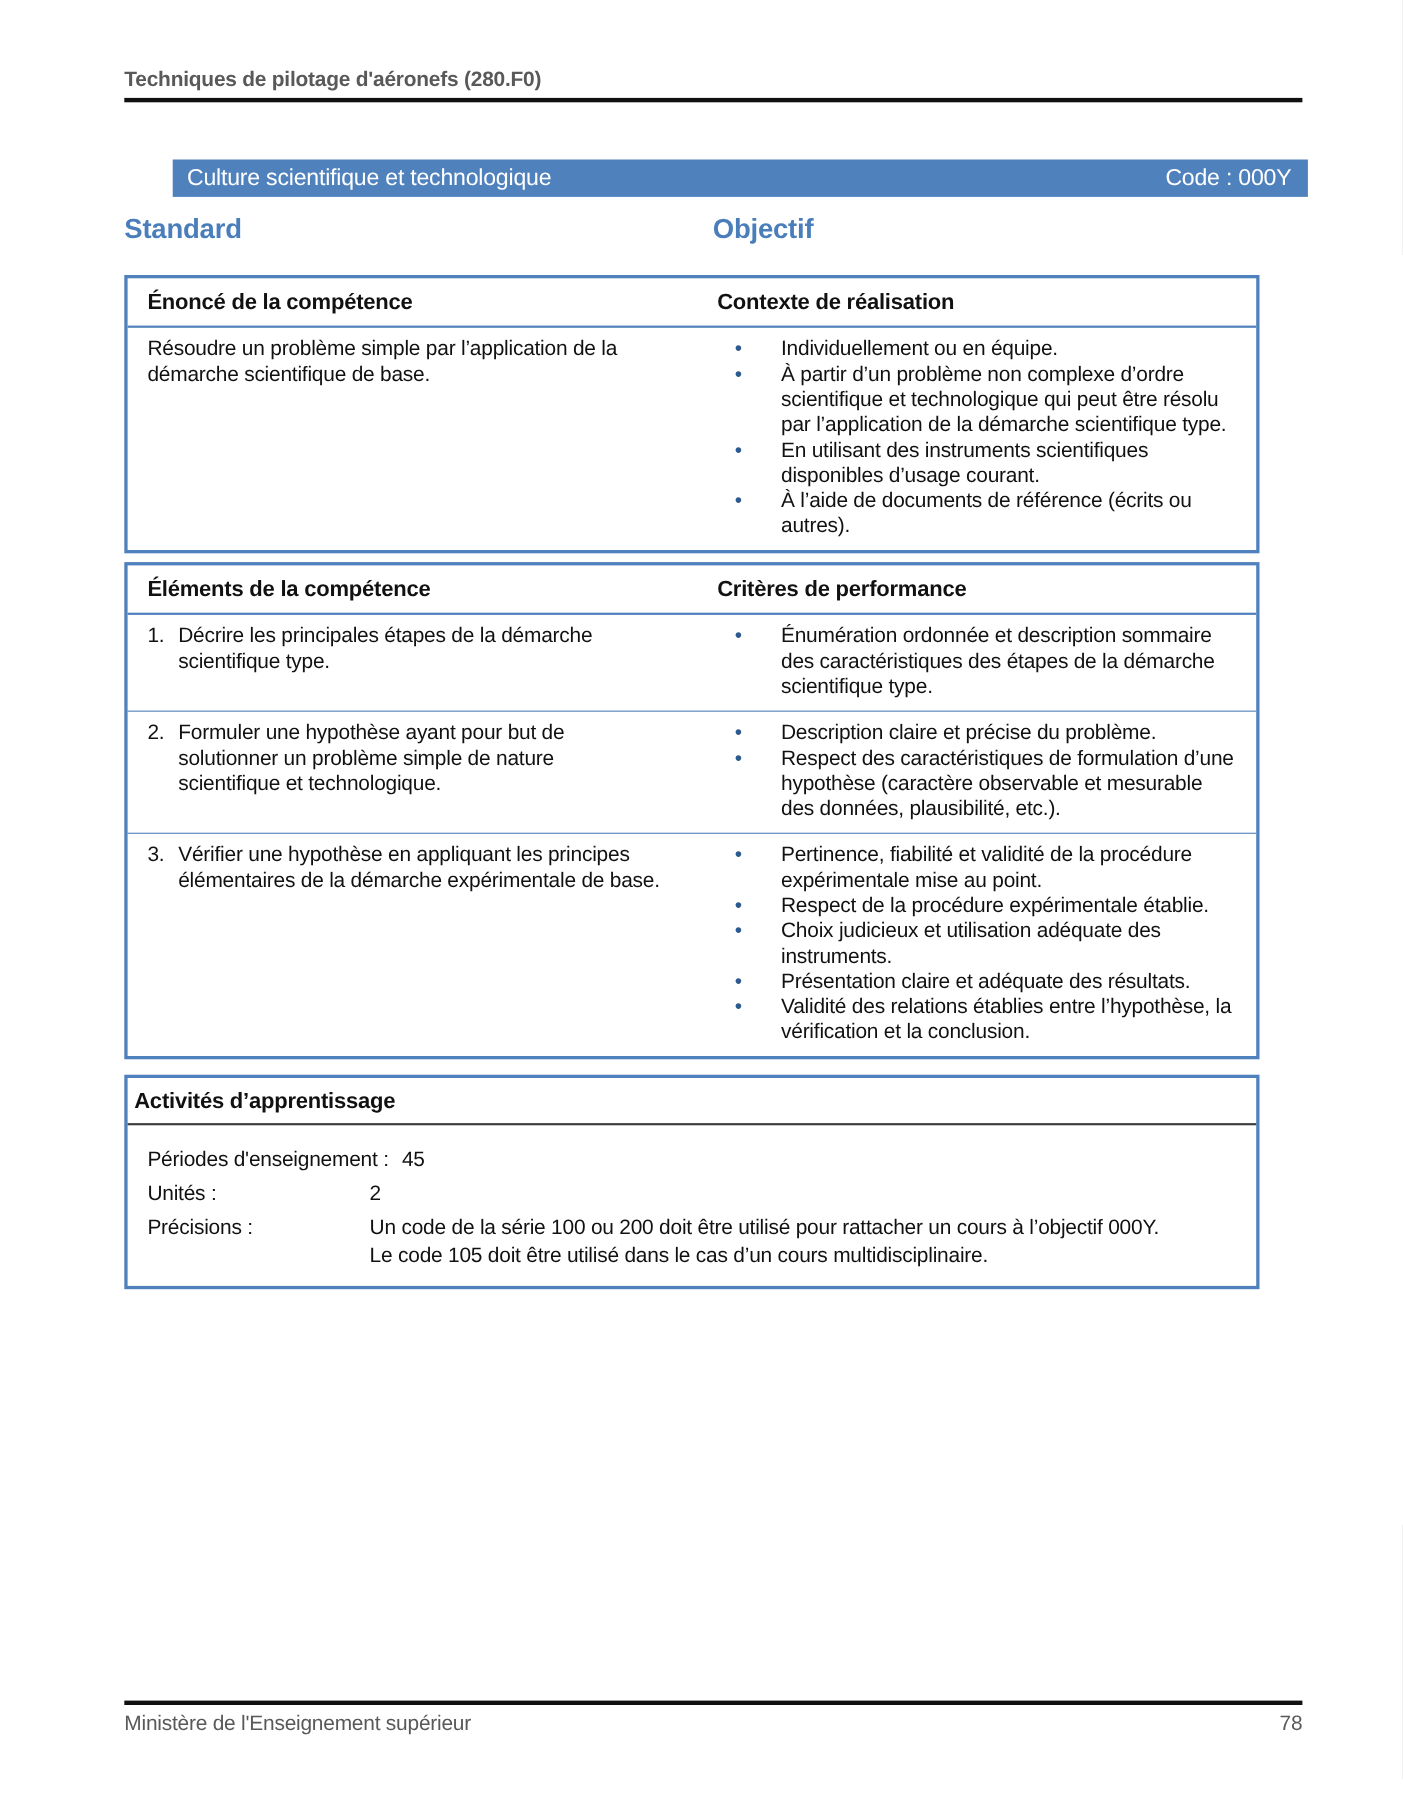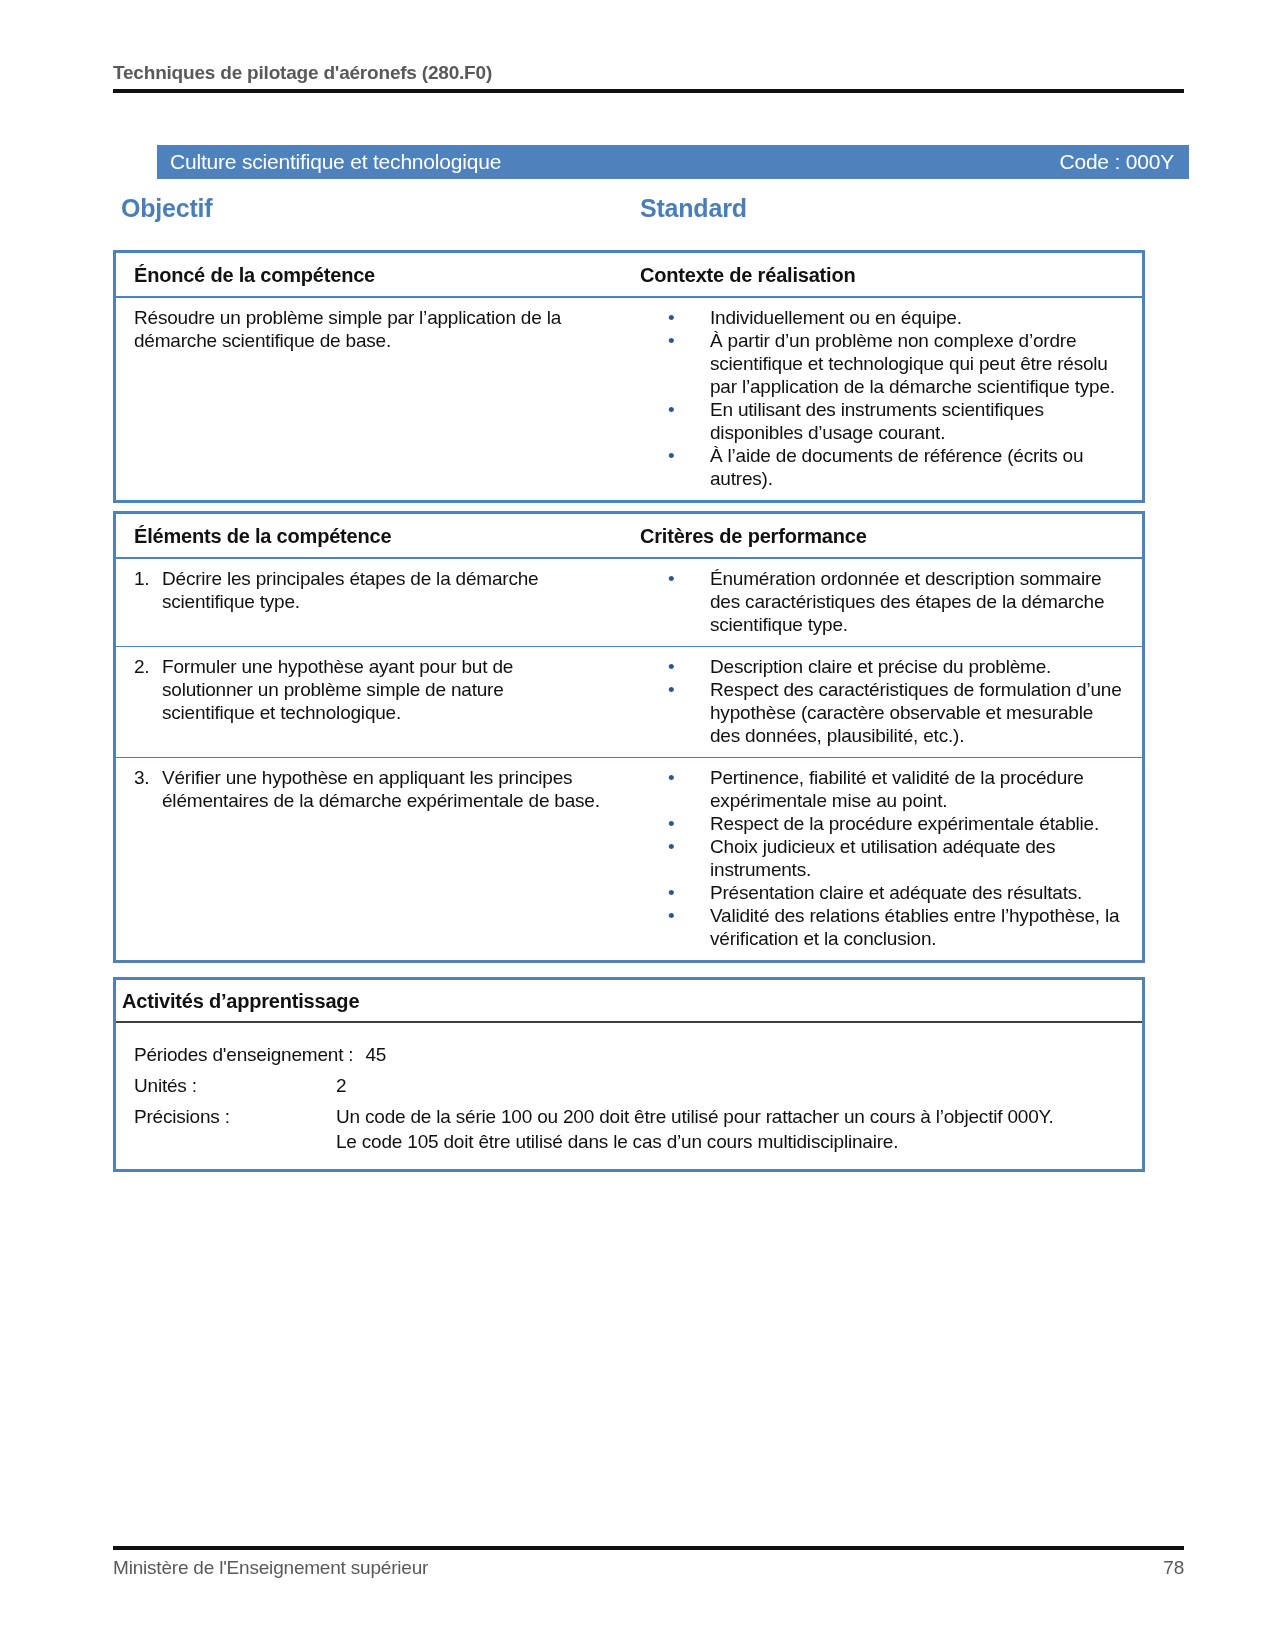--- a/index.html
+++ b/index.html
@@ -41,21 +41,21 @@
   .content{position:absolute;left:113px;top:250px;width:1032px;}
   .dtable{
     border:3px solid #4F81BD;
     box-sizing:border-box;
     background:#ffffff;
     font-size:19px;line-height:23px;letter-spacing:-0.2px;
   }
   .dtable.t2{margin-top:8px;}
   .dtable.t3{margin-top:14px;}
   .trow{display:grid;grid-template-columns:524px 1fr;}
-  .thead{border-bottom:2px solid #4F81BD;}
+  .thead{border-bottom:2px solid #4F81BD;gap:12px;}
   .thead .cell-l,.thead .cell-r{font-weight:bold;font-size:20px;padding-top:11px;padding-bottom:9px;}
   .body-row + .body-row{border-top:1px solid #4F81BD;}
   .cell-l{padding:8px 40px 10px 18px;box-sizing:border-box;}
   .cell-r{padding:8px 10px 10px 0;box-sizing:border-box;}
   .num{display:grid;grid-template-columns:28px 1fr;}
   .bullet{display:grid;grid-template-columns:42px 1fr;padding-left:28px;padding-right:10px;}
   .bullet .bm{color:#2C5A8E;font-size:19px;}
   
   .t3 .t3head{
     font-weight:bold;font-size:20px;
@@ -84,22 +84,22 @@
   <div class="pheader">
     <span>Techniques de pilotage d'aéronefs (280.F0)</span>
   </div>
 
   <div class="banner">
     <span>Culture scientifique et technologique</span>
     <span>Code : 000Y</span>
   </div>
 
   <div class="colheads">
+    <span class="h">Standard</span>
     <span class="h left">Objectif</span>
-    <span class="h">Standard</span>
   </div>
 
   <div class="content">
 
     <div class="dtable t1">
       <div class="trow thead">
         <div class="cell-l">Énoncé de la compétence</div>
         <div class="cell-r">Contexte de réalisation</div>
       </div>
       <div class="trow body-row">

